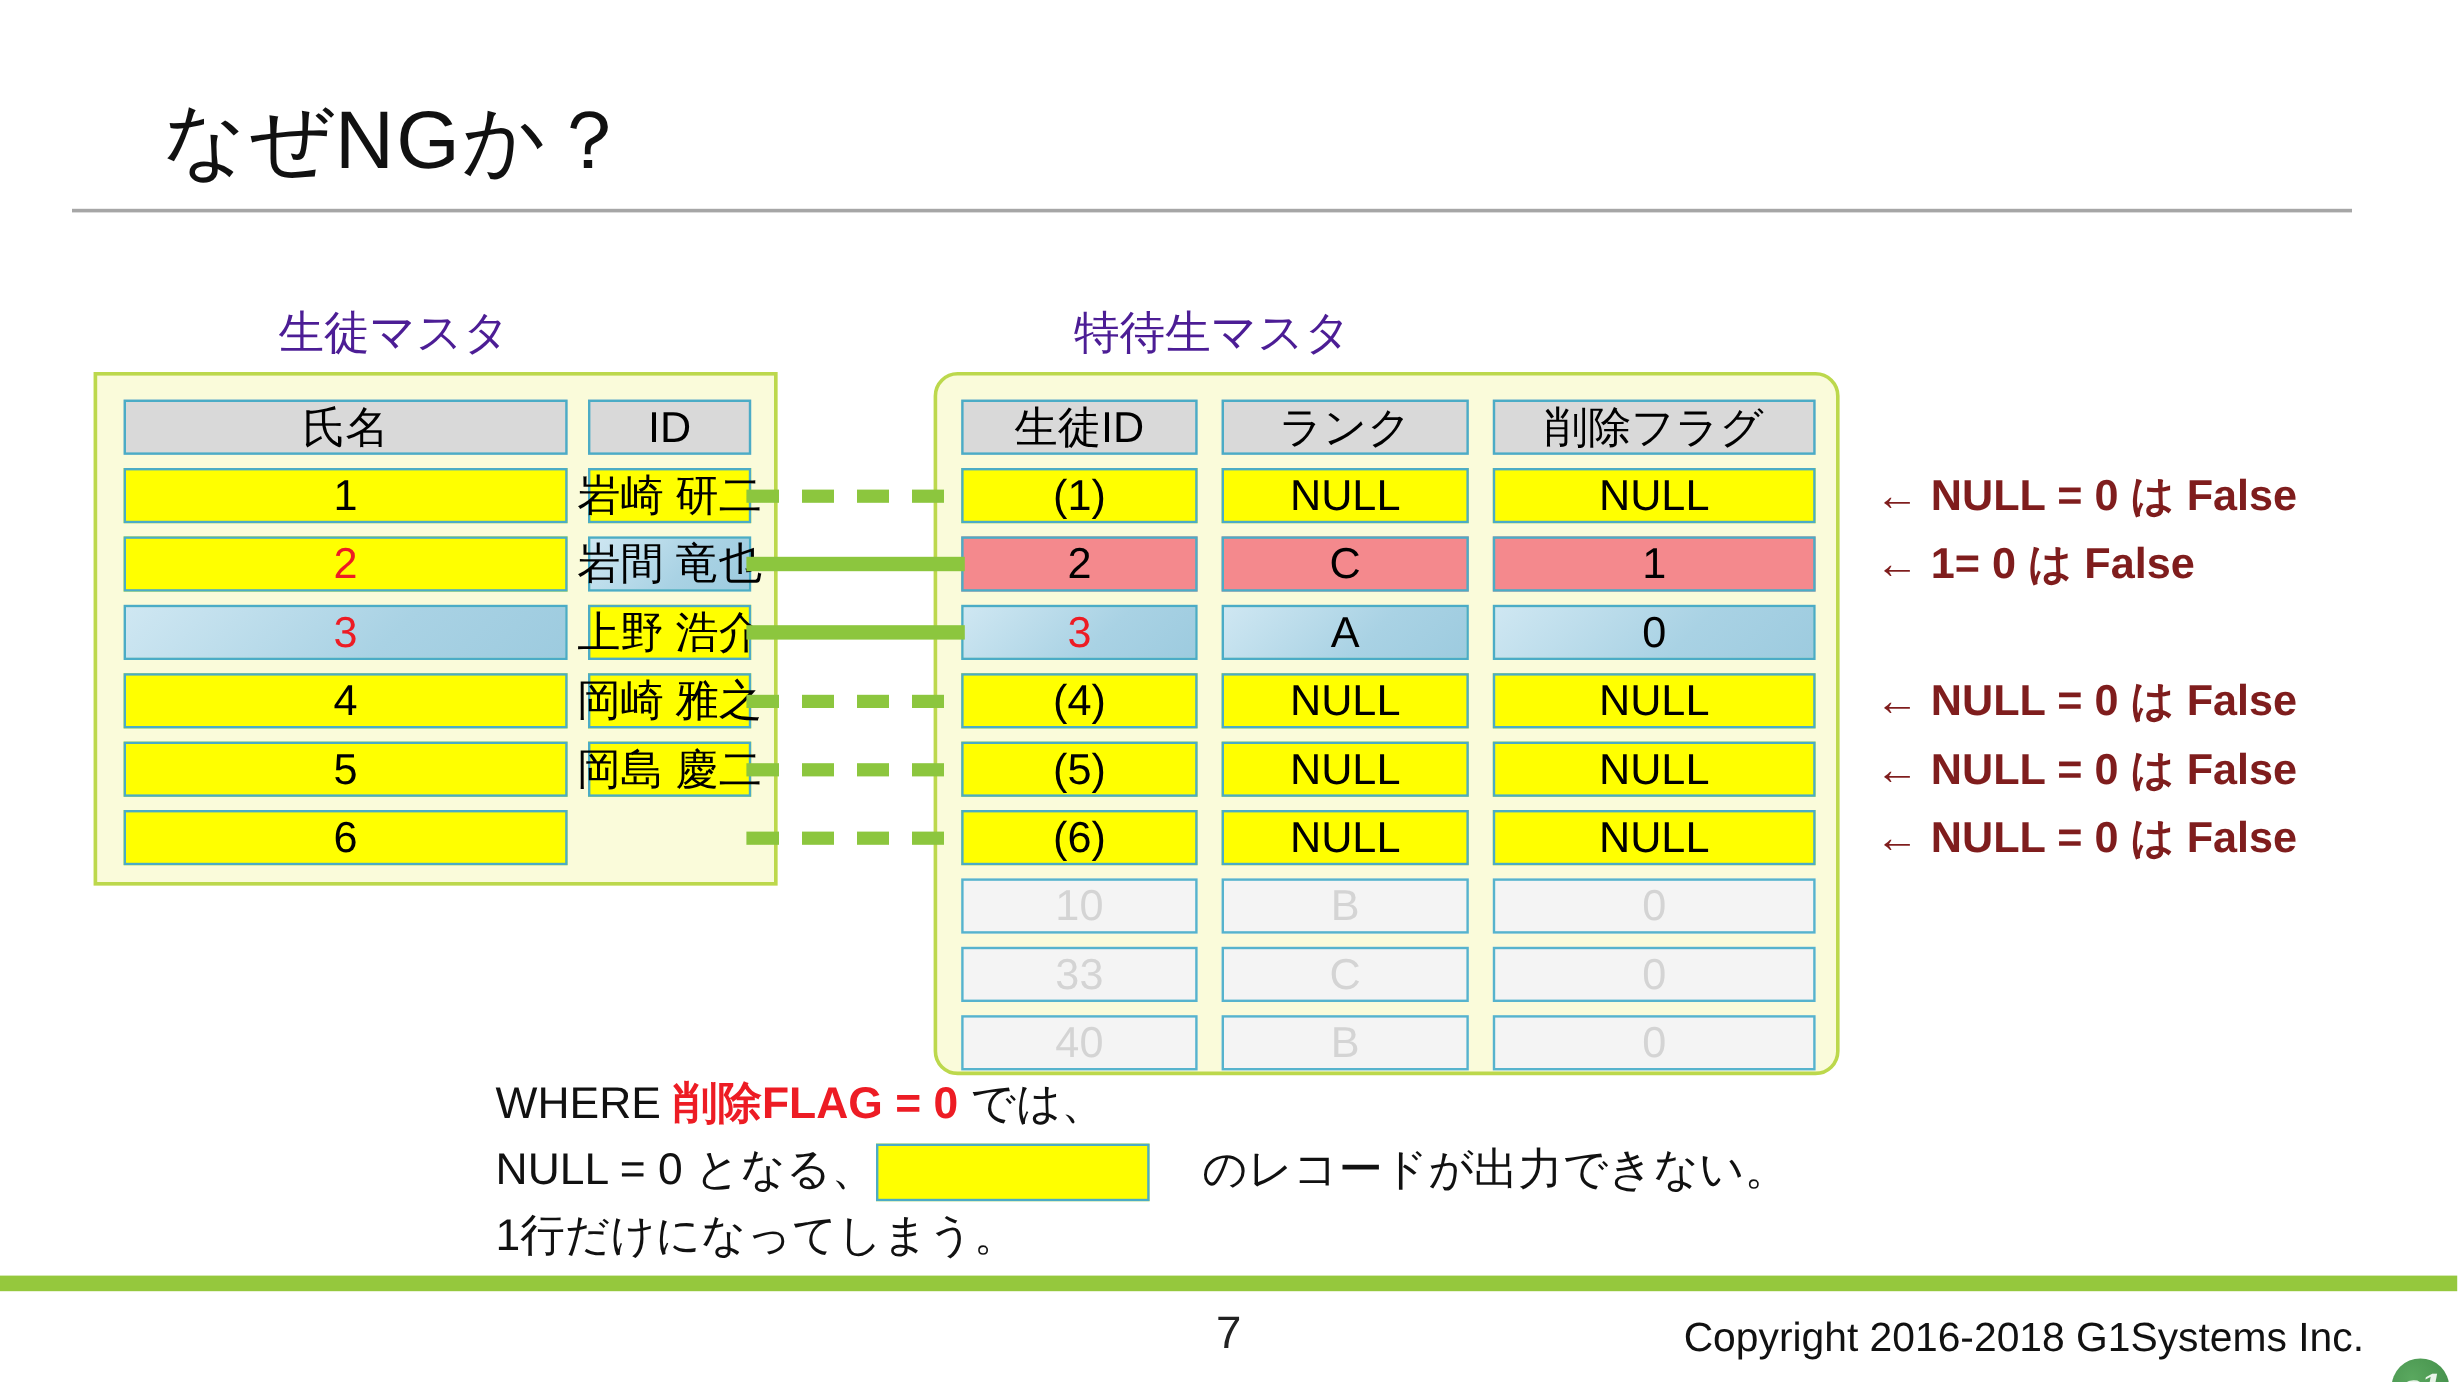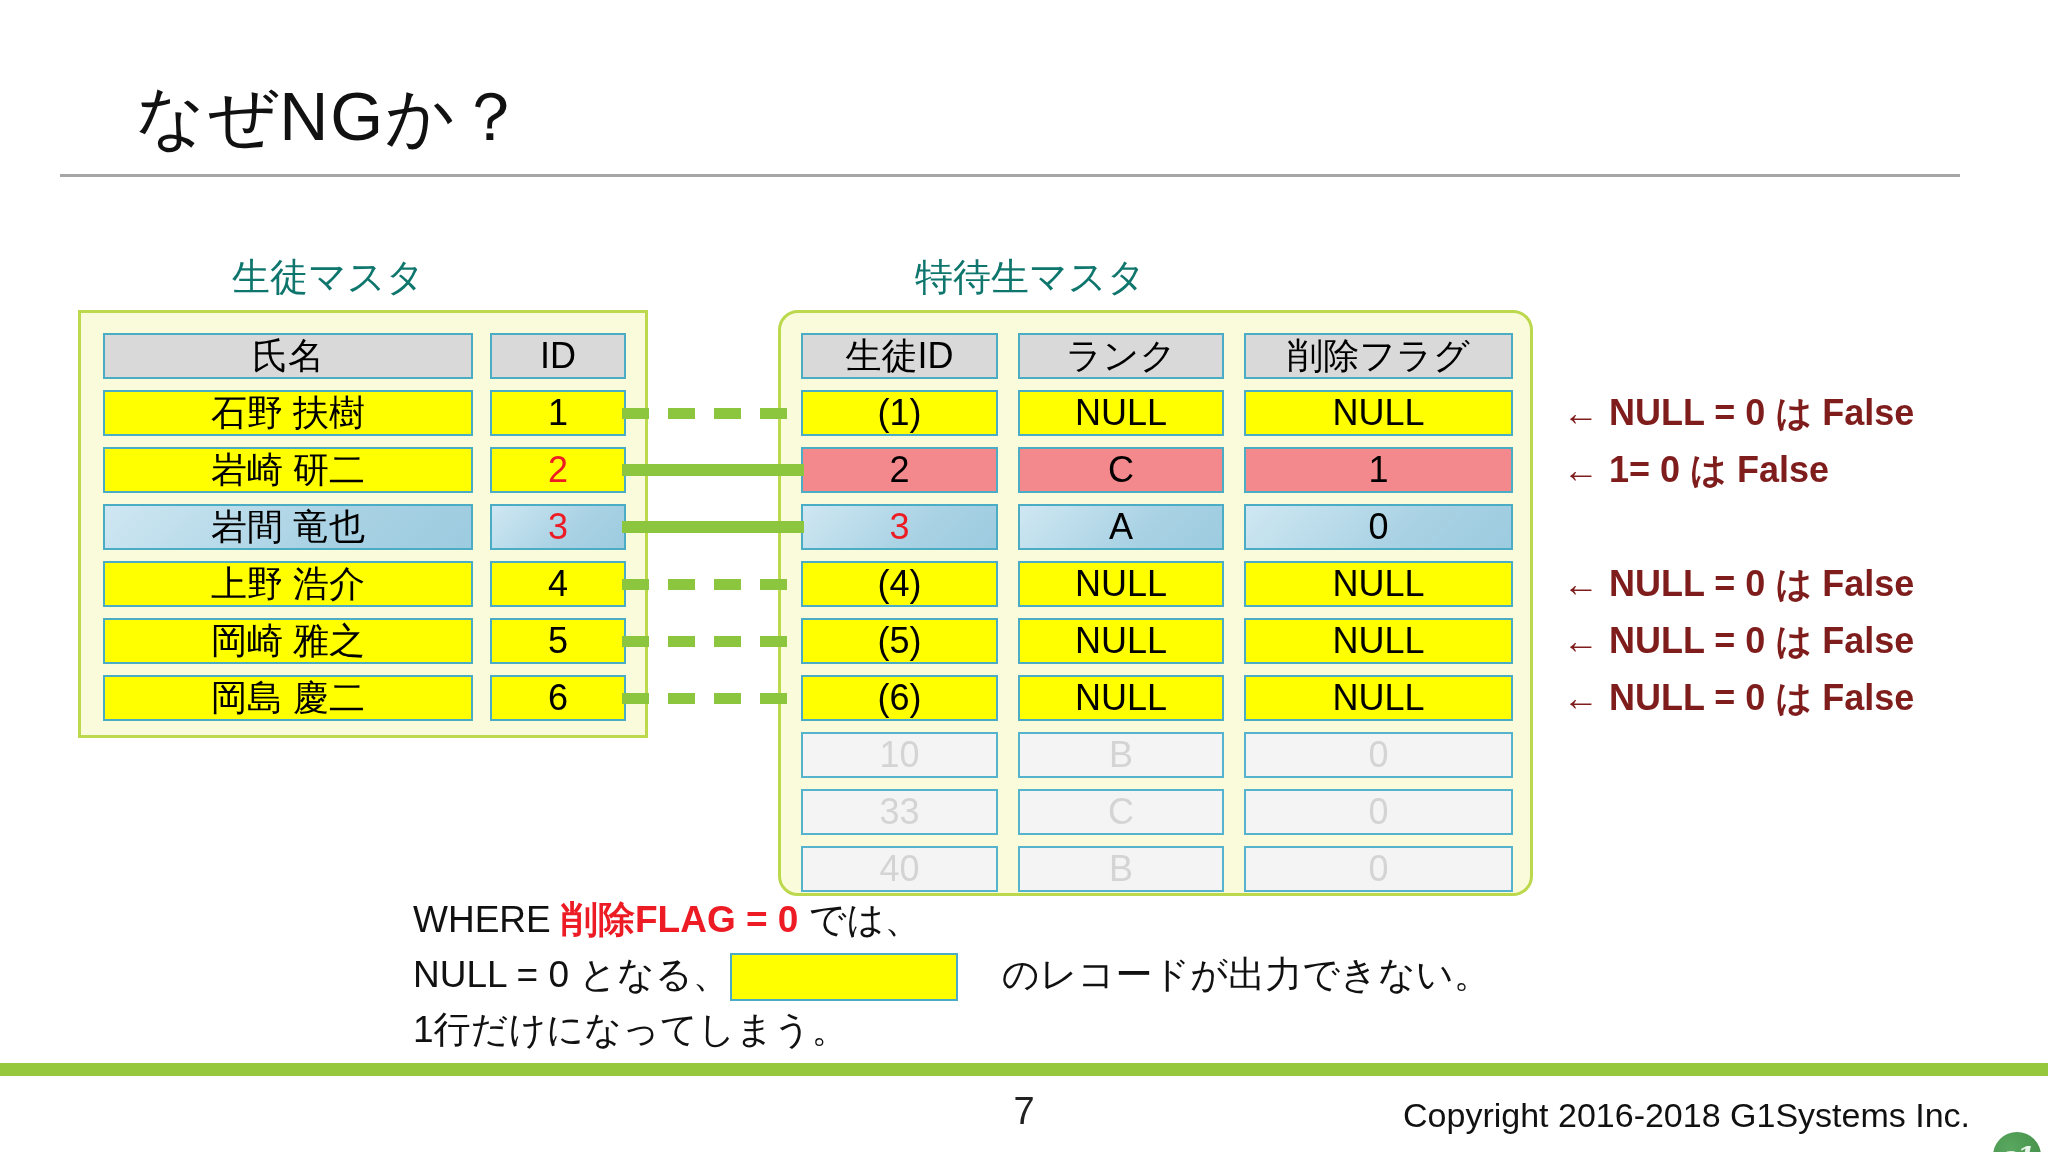--- a/index.html
+++ b/index.html
@@ -3,23 +3,23 @@
 <meta charset="utf-8">
 <style>
   html,body { margin:0; padding:0; background:#ffffff; }
   .slide {
     position:relative; width:2048px; height:1152px; background:#ffffff;
     font-family:"Liberation Sans","DejaVu Sans",sans-serif; overflow:hidden; color:#000;
   }
   .title { position:absolute; left:136px; top:72px; font-size:68px; letter-spacing:2px; color:#111; }
   .title-rule { position:absolute; left:60px; top:174px; width:1900px; height:3px; background:#a6a6a6; }
 
-  .tbl-label { position:absolute; font-size:38px; color:#0f766e; }
+  .tbl-label { position:absolute; font-size:38px; color:#4c1d95; }
   .label-left  { left:232px; top:252px; }
-  .label-right { left:915px; top:252px; }
+  .label-right { left:895px; top:252px; }
 
   .outer {
     position:absolute; top:310px; box-sizing:border-box;
     background:#fafbda; border:3px solid #bcd84c;
     display:grid; grid-auto-rows:46px; row-gap:11px; align-content:start;
   }
   .outer-left  { left:78px;  width:570px; height:428px; padding:20px 22px; grid-template-columns:370px 136px; column-gap:17px; }
   .outer-right { left:778px; width:755px; height:586px; padding:20px 20px; grid-template-columns:197px 206px 269px; column-gap:20px;border-radius:20px; }
 
   .cell {
@@ -73,21 +73,20 @@
   <div class="title">なぜNGか？</div>
   <div class="title-rule"></div>
 
   <div class="tbl-label label-left">生徒マスタ</div>
   <div class="tbl-label label-right">特待生マスタ</div>
 
   <div class="outer outer-left">
     <div class="cell header">氏名</div>
     <div class="cell header">ID</div>
 
-    <div class="cell">石野 扶樹</div>
     <div class="cell">1</div>
 
     <div class="cell">岩崎 研二</div>
     <div class="cell t-red">2</div>
 
     <div class="cell blue">岩間 竜也</div>
     <div class="cell blue t-red">3</div>
 
     <div class="cell">上野 浩介</div>
     <div class="cell">4</div>

